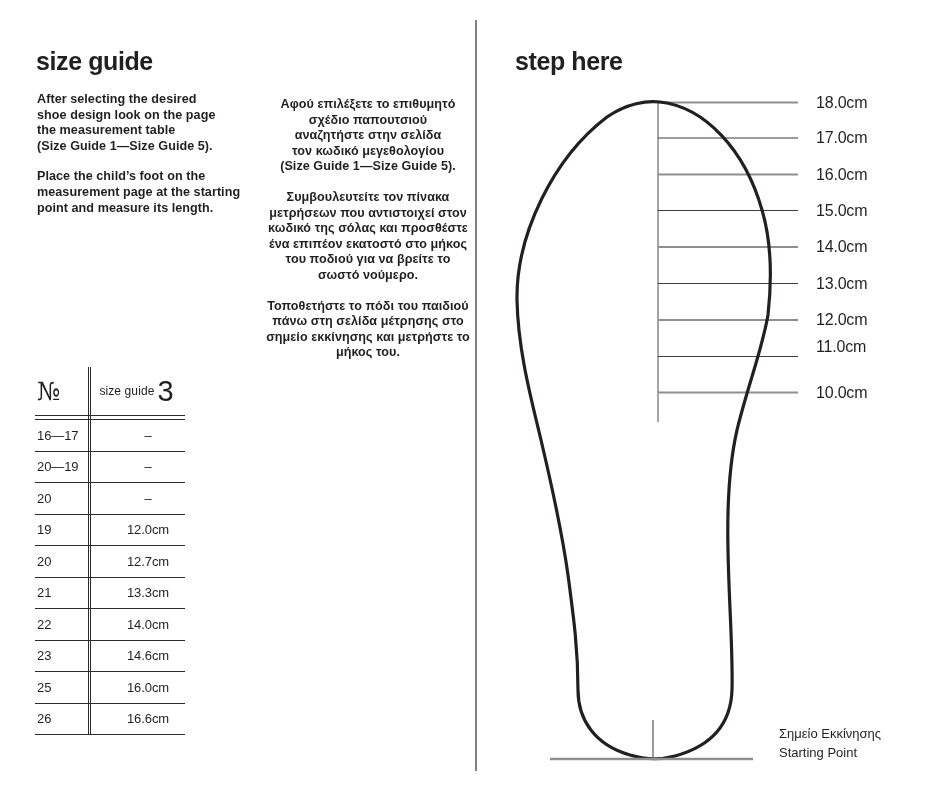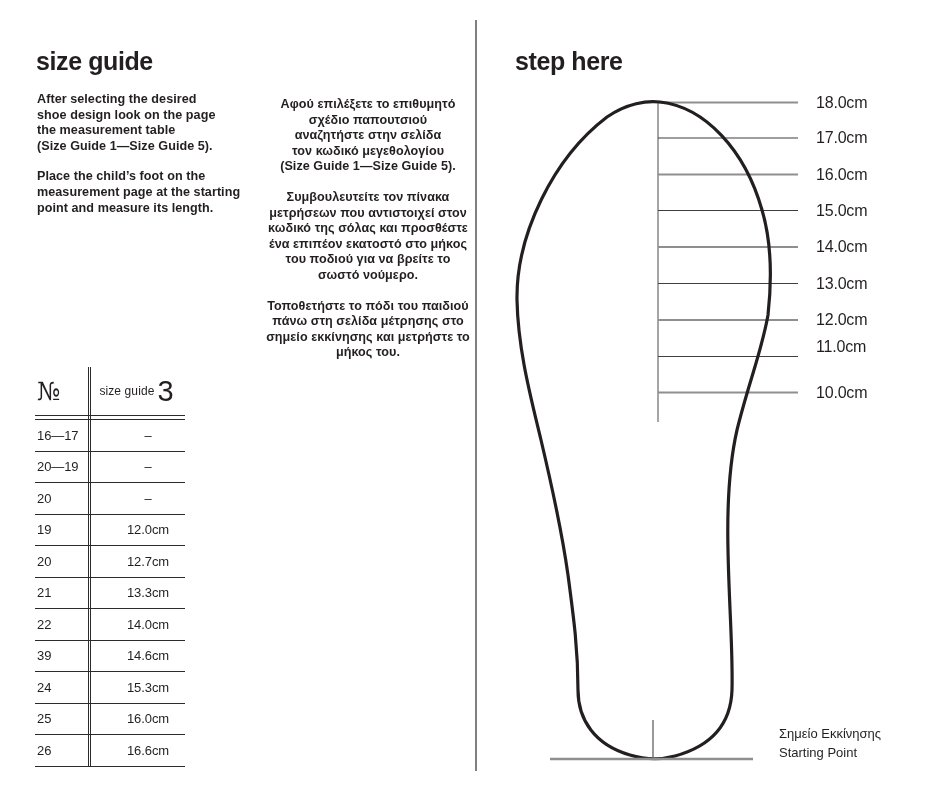--- a/index.html
+++ b/index.html
@@ -193,26 +193,22 @@
   </div>
   <div class="st-row">
     <div class="st-cell-no">21</div>
     <div class="st-cell-val">13.3cm</div>
   </div>
   <div class="st-row">
     <div class="st-cell-no">22</div>
     <div class="st-cell-val">14.0cm</div>
   </div>
   <div class="st-row">
-    <div class="st-cell-no">39</div>
+    <div class="st-cell-no">23</div>
     <div class="st-cell-val">14.6cm</div>
-  </div>
-  <div class="st-row">
-    <div class="st-cell-no">24</div>
-    <div class="st-cell-val">15.3cm</div>
   </div>
   <div class="st-row">
     <div class="st-cell-no">25</div>
     <div class="st-cell-val">16.0cm</div>
   </div>
   <div class="st-row">
     <div class="st-cell-no">26</div>
     <div class="st-cell-val">16.6cm</div>
   </div>
 

